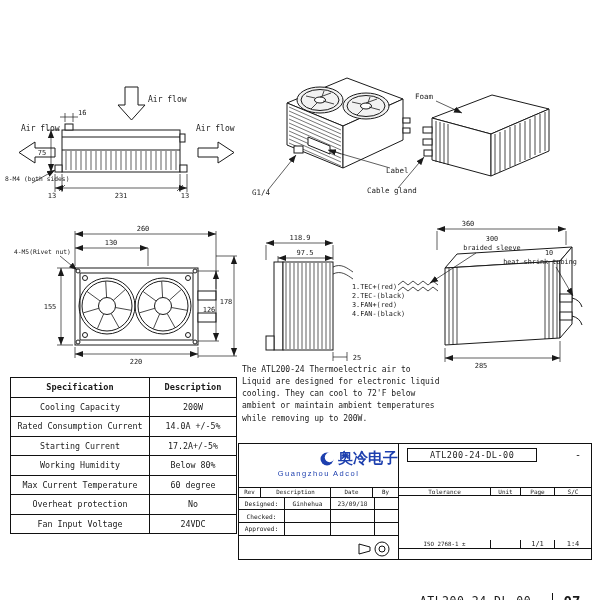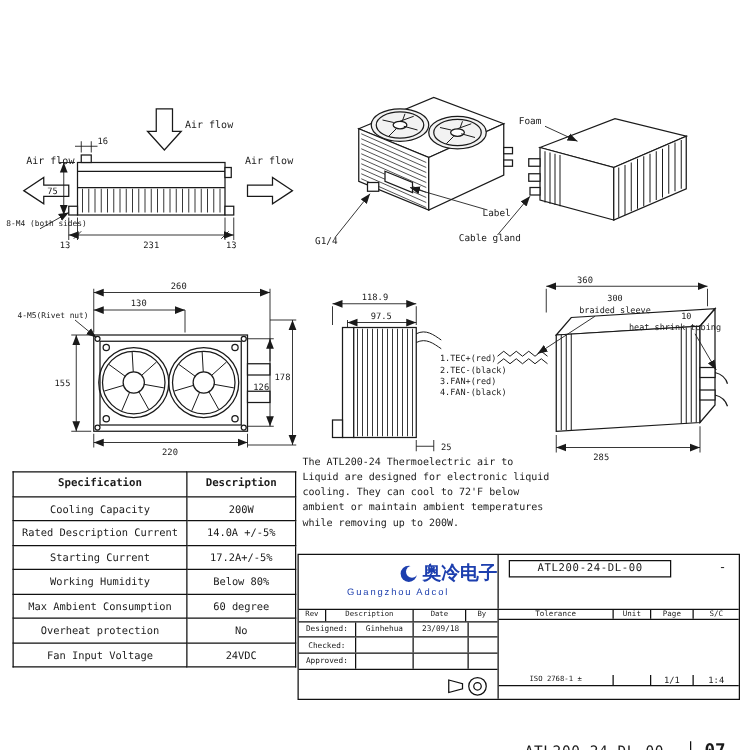--- a/index.html
+++ b/index.html
@@ -270,36 +270,36 @@
   </thead>
   <tbody>
 
       <tr>
         <td>Cooling Capacity</td>
         <td>200W</td>
       </tr>
 
 
       <tr>
-        <td>Rated Description Current</td>
+        <td>Rated Consumption Current</td>
         <td>14.0A +/-5%</td>
       </tr>
 
       <tr>
         <td>Starting Current</td>
         <td>17.2A+/-5%</td>
       </tr>
 
       <tr>
         <td>Working Humidity</td>
         <td>Below 80%</td>
       </tr>
 
       <tr>
-        <td>Max Ambient Consumption</td>
+        <td>Max Current Temperature</td>
         <td>60 degree</td>
       </tr>
 
       <tr>
         <td>Overheat protection</td>
         <td>No</td>
       </tr>
 
       <tr>
         <td>Fan Input Voltage</td>

